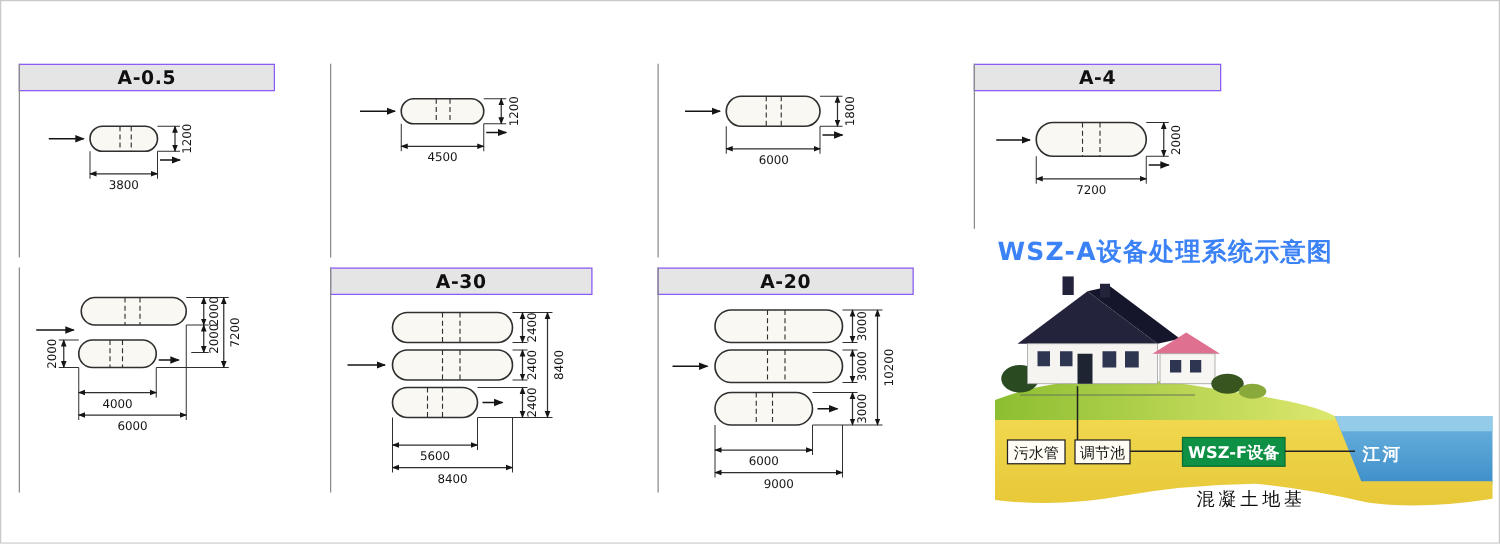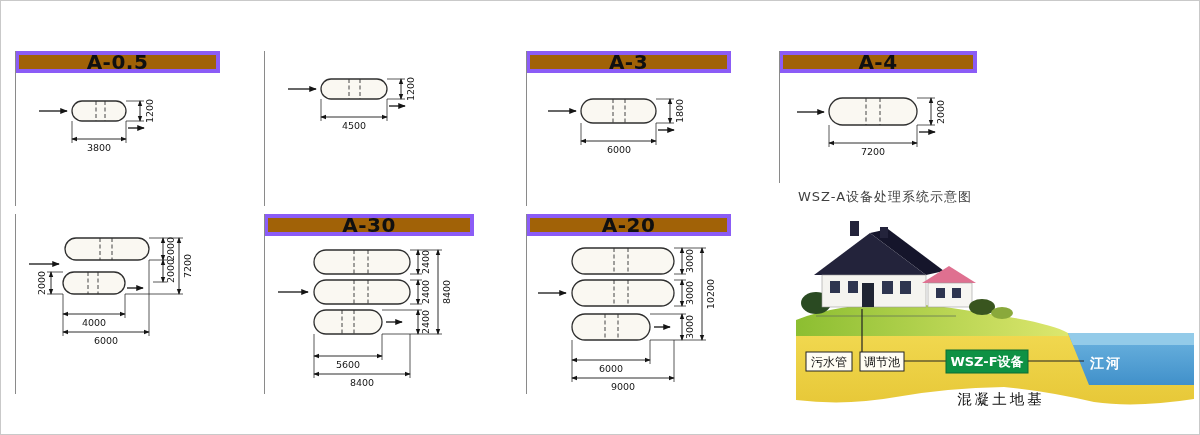--- a/index.html
+++ b/index.html
@@ -1,29 +1,29 @@
 <!DOCTYPE html>
 <html><head>
 <meta charset="utf-8">
 <style>
   *{box-sizing:border-box;margin:0;padding:0}
   body{margin:0;background:#e9e9e9;font-family:"DejaVu Sans","Liberation Sans",sans-serif}
   .canvas{position:relative;width:1200px;height:435px;background:#ffffff;border:1px solid #c9c9c9;overflow:hidden}
   .panel{position:absolute}
-  .panel-header{height:22px;background:#a16207;border:4px solid #8b5cf6;display:flex;align-items:center;justify-content:center;
-    font-size:20px;font-weight:600;color:#101010;letter-spacing:.5px}
+  .panel-header{height:22px;background:#e5e5e5;border:1px solid #8b5cf6;display:flex;align-items:center;justify-content:center;
+    font-size:15px;font-weight:600;color:#101010;letter-spacing:.5px}
   .frame-line{position:absolute;left:0;top:0;width:1px;background:#8a8a8a}
   .drawing{display:block}
   .tank{fill:#faf8f2;stroke:#2f2f2f;stroke-width:1.3}
   .part{stroke:#2f2f2f;stroke-width:.9;stroke-dasharray:4 2.5}
   .dim{stroke:#2f2f2f;stroke-width:1;fill:none}
   .ext{stroke:#2f2f2f;stroke-width:.8;fill:none}
   .flow{stroke:#151515;stroke-width:1.3;fill:none}
   .dtext{font-size:9.5px;fill:#151515}
-  .title{position:absolute;left:797px;top:187px;font-size:13px;font-weight:400;color:#404040;letter-spacing:1px}
+  .title{position:absolute;left:797px;top:187px;font-size:20px;font-weight:700;color:#3b82f6;letter-spacing:1px}
   .illus{position:absolute;left:795px;top:220px}
   .box-label{font-size:12px;fill:#111}
   .device-label{font-size:13px;font-weight:700;fill:#ffffff}
   .river-label{font-size:14px;font-weight:700;fill:#ffffff;letter-spacing:2px}
   .caption-text{font-size:14.5px;fill:#0d0d0d;letter-spacing:3px}
 </style>
 </head>
 <body>
 
 <div class="canvas">
@@ -100,23 +100,20 @@
         <line class="ext" x1="57" y1="48" x2="57" y2="70"></line>
         <line class="ext" x1="123" y1="48" x2="123" y2="70"></line>
         <line class="dim" x1="57" y1="66" x2="123" y2="66" marker-start="url(#ah)" marker-end="url(#ah)"></line>
         <text class="dtext" x="90" y="78" text-anchor="middle">4500</text>
       </g>
     </svg>
   </div>
 
   <div class="panel" style="left:525px;top:50px;width:205px">
     <div class="frame-line" style="height:155px"></div>
-    <div class="panel-header">
-      <span>A-3</span>
-    </div>
     <svg class="drawing" width="205" height="120">
       <g>
           <line class="flow" x1="22" y1="38" x2="50" y2="38" marker-end="url(#ah)"></line>
         </g>
       <rect class="tank" x="55" y="26" width="75" height="24" rx="12"></rect>
       <line class="part" x1="87" y1="26" x2="87" y2="50"></line>
       <line class="part" x1="99" y1="26" x2="99" y2="50"></line>
       <g>
         <line class="ext" x1="130" y1="26" x2="148" y2="26"></line>
         <line class="ext" x1="130" y1="50" x2="148" y2="50"></line>

